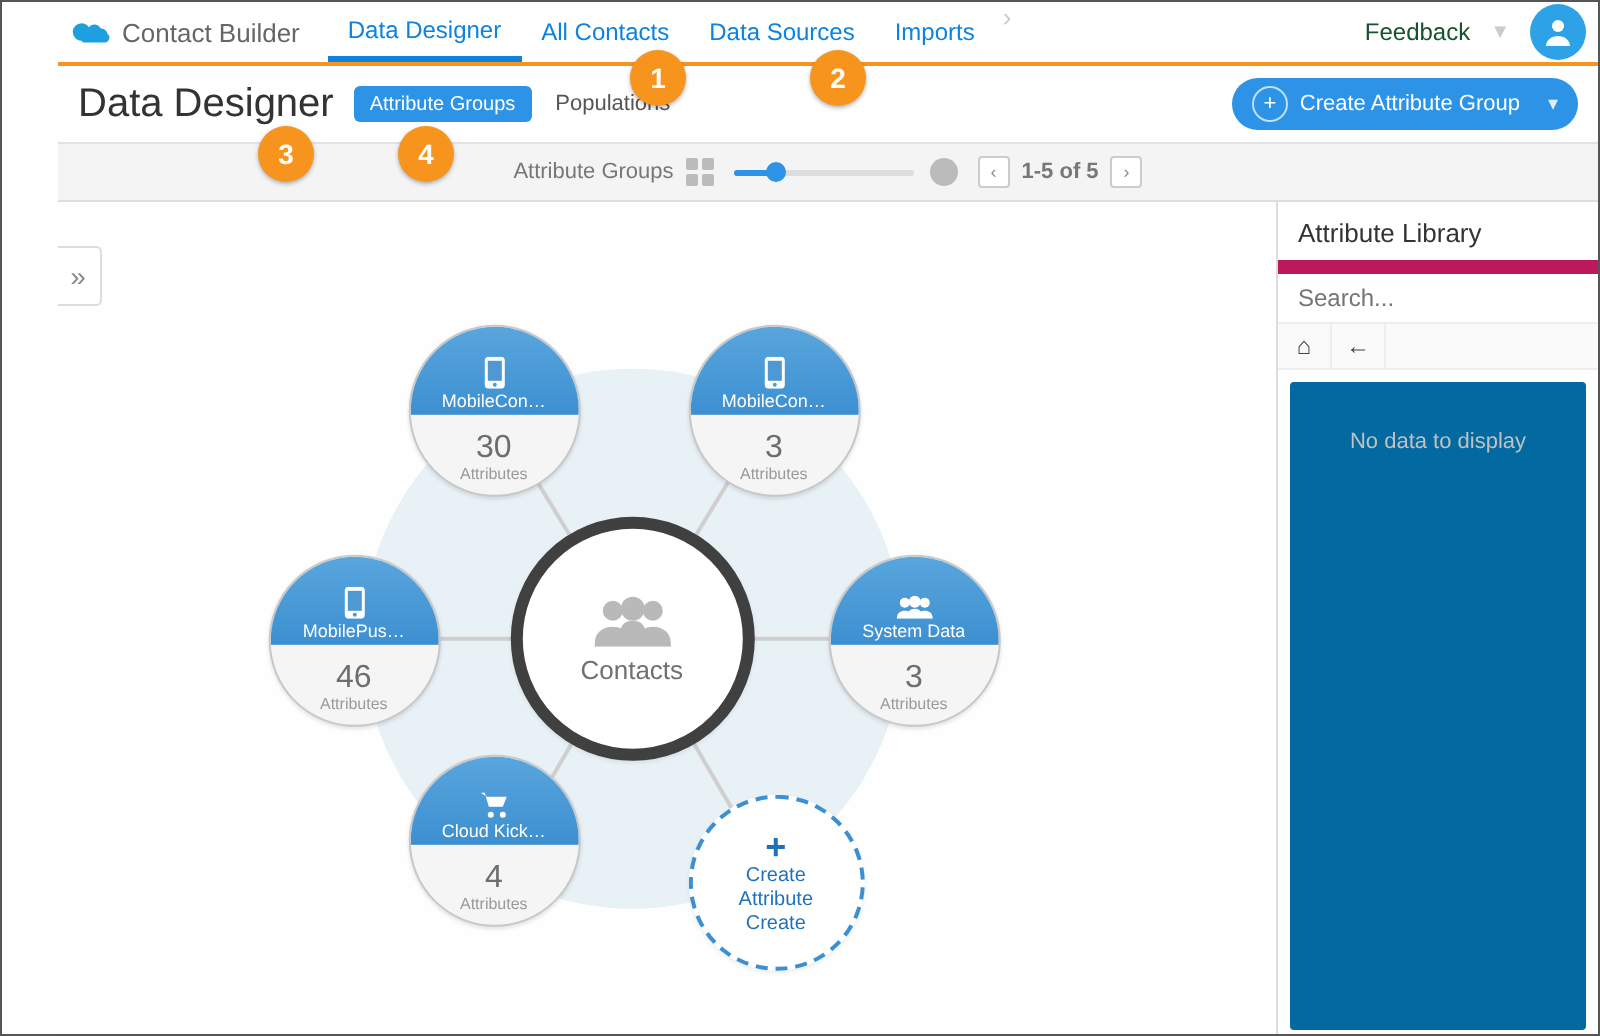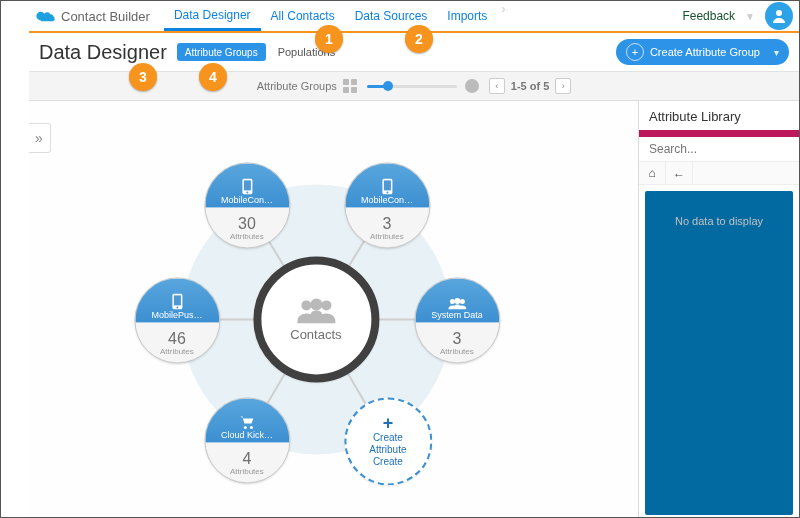--- a/index.html
+++ b/index.html
@@ -39,21 +39,21 @@
 .pager .nav-btn{width:14px;height:14px;border:1px solid #ccc;background:#fff;border-radius:2px;display:inline-flex;align-items:center;justify-content:center;font-size:9px;color:#888;}
 .pager .info{padding:0 2px;font-weight:bold;}
 
 .body{position:relative;display:flex;height:calc(100% - 30px - 38px - 28px);}
 .canvas-area{flex:1;position:relative;overflow:hidden;background:#fefefe;}
 .expander{position:absolute;left:-1px;top:22px;width:22px;height:28px;border:1px solid #ddd;border-left:none;border-radius:0 3px 3px 0;background:#fff;display:flex;align-items:center;justify-content:center;color:#888;font-size:14px;}
 
 .graph{position:absolute;left:50%;top:50%;width:440px;height:420px;transform:translate(-54%,-48%);}
 .halo{position:absolute;left:50%;top:50%;width:270px;height:270px;transform:translate(-50%,-50%);border-radius:50%;background:#E8F1F6;}
 svg.spokes{position:absolute;inset:0;}
-.center{position:absolute;left:50%;top:50%;width:110px;height:110px;transform:translate(-50%,-50%);border-radius:50%;background:#fff;border:8px solid #404040;display:flex;flex-direction:column;align-items:center;justify-content:center;box-shadow:0 1px 2px rgba(0,0,0,.08);text-align:center;}
+.center{position:absolute;left:50%;top:50%;width:110px;height:110px;transform:translate(-50%,-50%);border-radius:50%;background:#fff;border:6px solid #404040;display:flex;flex-direction:column;align-items:center;justify-content:center;box-shadow:0 1px 2px rgba(0,0,0,.08);text-align:center;}
 .center-icon svg{display:block;}
 .center-label{font-size:13px;color:#707070;margin-top:4px;}
 
 .node{position:absolute;width:84px;height:84px;transform:translate(-50%,-50%);}
 .node-circle{width:84px;height:84px;border-radius:50%;overflow:hidden;border:1px solid #c8c8c8;background:#f5f5f5;box-shadow:0 1px 2px rgba(0,0,0,.12);}
 .node-top{height:42px;background:linear-gradient(#59A6DD,#3C8FD1);display:flex;flex-direction:column;align-items:center;justify-content:flex-end;color:#fff;padding-bottom:2px;}
 .node-top svg{margin-bottom:1px;}
 .node-top .name{font-size:9px;max-width:66px;white-space:nowrap;overflow:hidden;text-overflow:ellipsis;}
 .node-bot{height:42px;display:flex;flex-direction:column;align-items:center;justify-content:center;}
 .node-bot .num{font-size:16px;color:#6e6e6e;line-height:1;}
@@ -220,21 +220,21 @@
 
       <div class="node" style="left:290px;top:330px">
         <div class="node-create">
           <span class="plus">+</span>
           <span class="line">Create</span>
           <span class="line">Attribute</span>
           <span class="line">Create</span>
         </div>
       </div>
 
-      <div class="node" style="left:150px;top:330px">
+      <div class="node" style="left:150px;top:310px">
         <div class="node-circle">
           <div class="node-top">
                 <svg width="16" height="14" viewBox="0 0 16 14">
                   <g fill="#fff">
                     <path d="M1 1h2l2 7h7l2-5H4"></path>
                     <circle cx="6" cy="12" r="1.5"></circle>
                     <circle cx="12" cy="12" r="1.5"></circle>
                   </g>
                 </svg>
                 <span class="name">Cloud Kick…</span>

